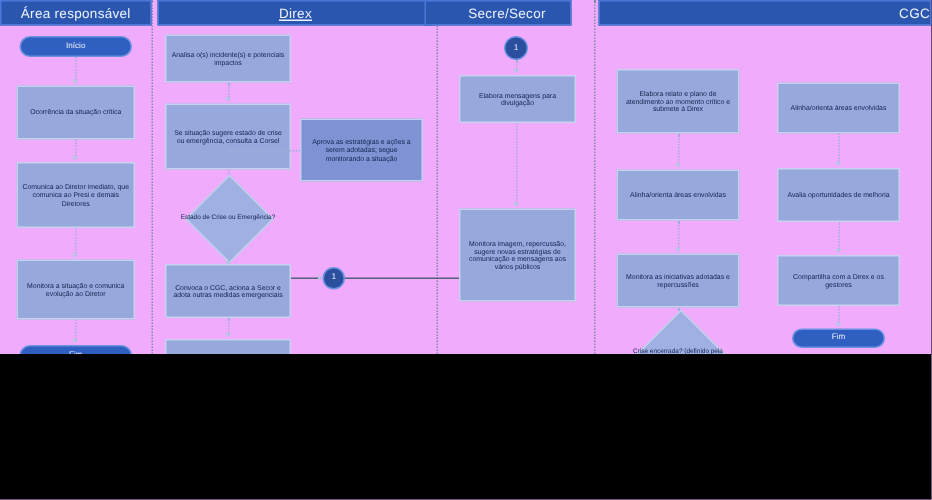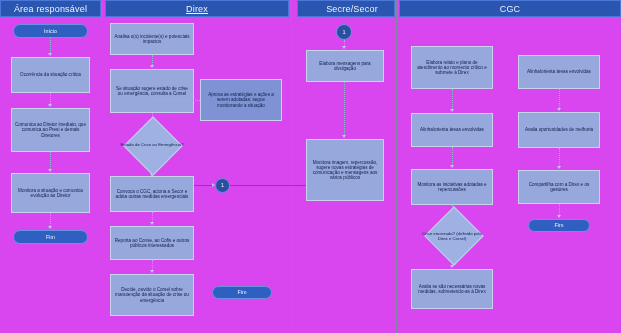--- a/index.html
+++ b/index.html
@@ -6,22 +6,22 @@
     margin: 0;
     padding: 0;
     background: #000000;
   }
   body {
     font-family: "Liberation Sans", sans-serif;
   }
   #canvas {
     position: relative;
     width: 621px;
-    height: 333px;
-    background: #d946ef;
+    height: 236px;
+    background: #f0abfc;
     overflow: hidden;
   }
   
   .lane-header {
     position: absolute;
     background: #2a56b0;
     border: 1px solid #4a78d8;
     color: #eef2fb;
     display: flex;
     align-items: center;
@@ -137,24 +137,24 @@
   <div class="lane-sep" style="left:101px;"></div>
   <div class="lane-sep" style="left:291px;"></div>
   <div class="lane-sep" style="left:396px;"></div>
 
   <div class="lane-header" style="left:0px;   top:0px; width:101px; height:17px;">
     <span>Área responsável</span>
   </div>
   <div class="lane-header" style="left:105px; top:0px; width:184px; height:17px;text-decoration:underline;">
     <span>Direx</span>
   </div>
-  <div class="lane-header" style="left:297px; top:0px; width:98px;  height:17px;padding-left:12px;">
+  <div class="lane-header" style="left:283px; top:0px; width:98px;  height:17px;padding-left:12px;">
     <span>Secre/Secor</span>
   </div>
-  <div class="lane-header" style="left:399px; top:0px; width:222px; height:17px;">
+  <div class="lane-header" style="left:399px; top:0px; width:222px; height:17px;justify-content:flex-end;">
     <span>CGC</span>
   </div>
 
   <div class="node term" style="left:13px; top:24px; width:75px; height:14px;">
     <span>Início</span>
   </div>
 
   <div class="vline" style="left:50px; top:38px; height:17px;"></div>
   <div class="arrow-d" style="left:48px; top:53px;"></div>
 

